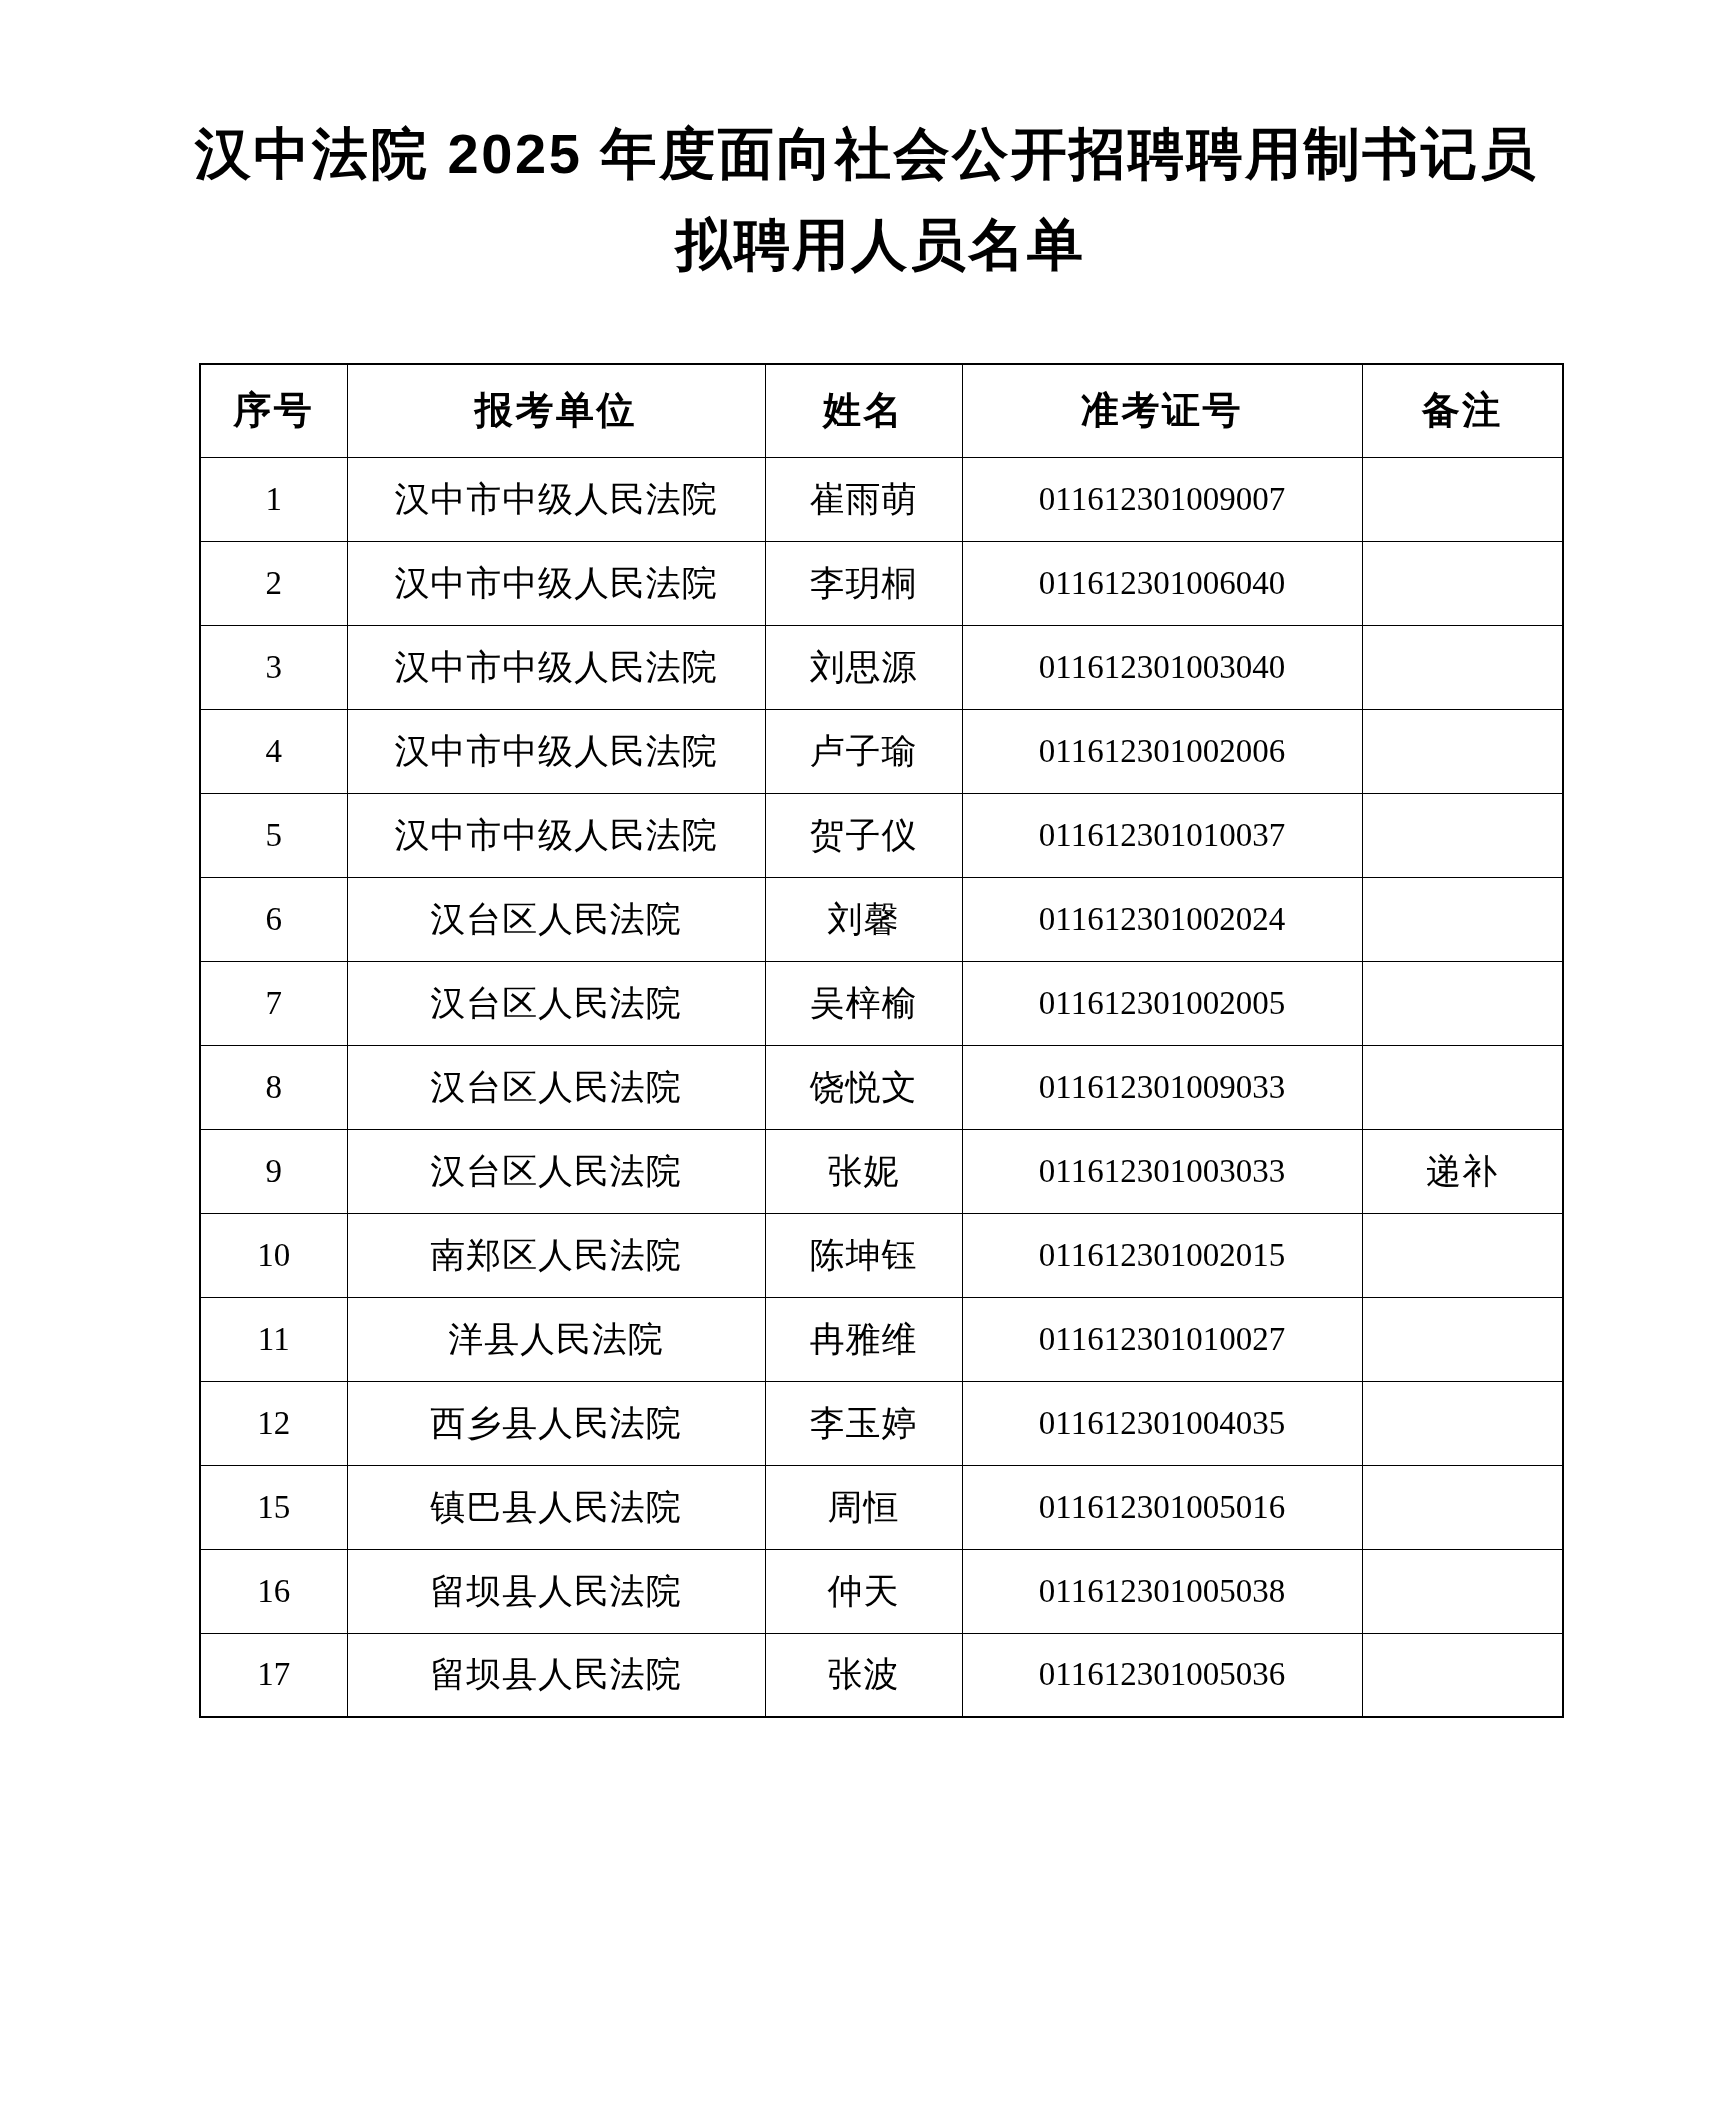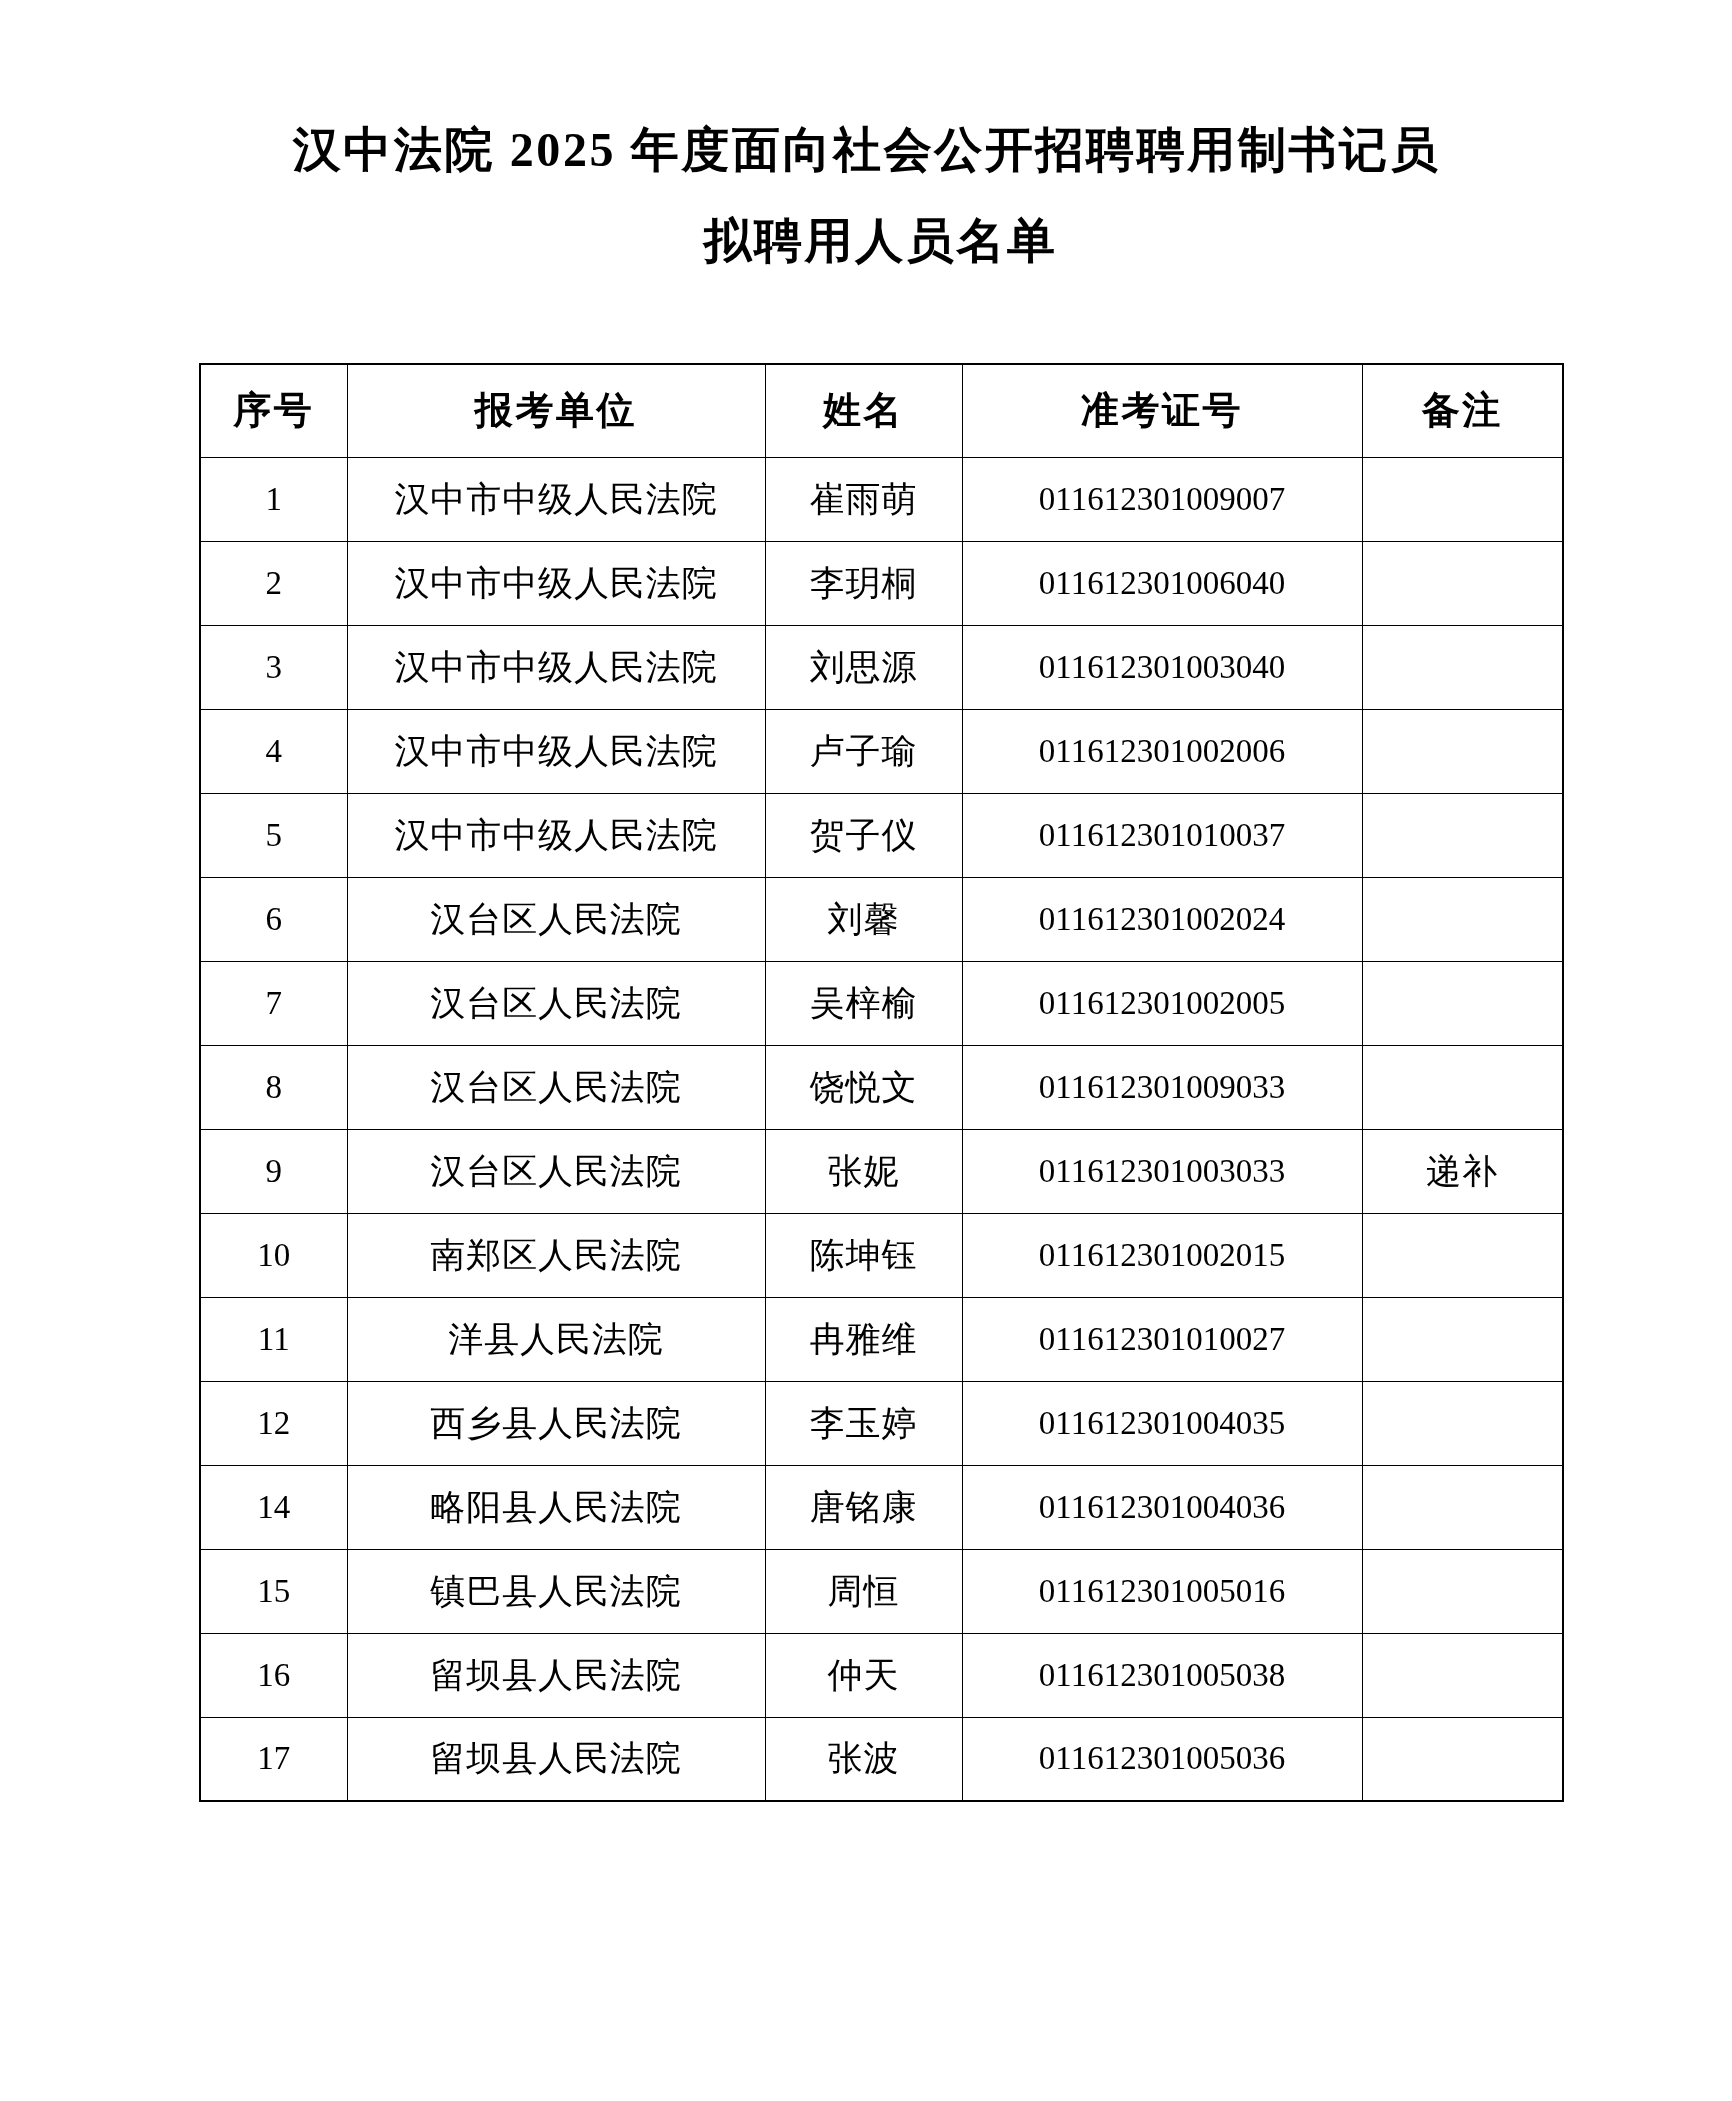--- a/index.html
+++ b/index.html
@@ -17,24 +17,24 @@
     height: 2101px;
     background: #ffffff;
     overflow: hidden;
   }
   .doc-title {
     position: absolute;
     left: 0;
     width: 100%;
     text-align: center;
     font-weight: bold;
-    font-size: 48px;
+    font-size: 56px;
     letter-spacing: 2.6px;
     line-height: 1.15;
-    font-family: Liberation Serif, serif;
+    font-family: Liberation Sans, sans-serif;
     white-space: nowrap;
   }
   .doc-title.l1 { top: 122px; }
   .doc-title.l2 { top: 213px; padding-left: 28px; }
   table.roster {
     position: absolute;
     top: 363px;
     left: 199px;
     width: 1363px;
     border-collapse: collapse;
@@ -186,27 +186,20 @@
 
     <tr>
       <td class="c-no">12</td>
       <td class="c-unit">西乡县人民法院</td>
       <td class="c-name">李玉婷</td>
       <td class="c-exam">011612301004035</td>
       <td class="c-remark"></td>
     </tr>
 
 
-    <tr>
-      <td class="c-no">14</td>
-      <td class="c-unit">略阳县人民法院</td>
-      <td class="c-name">唐铭康</td>
-      <td class="c-exam">011612301004036</td>
-      <td class="c-remark"></td>
-    </tr>
 
     <tr>
       <td class="c-no">15</td>
       <td class="c-unit">镇巴县人民法院</td>
       <td class="c-name">周恒</td>
       <td class="c-exam">011612301005016</td>
       <td class="c-remark"></td>
     </tr>
 
     <tr>

